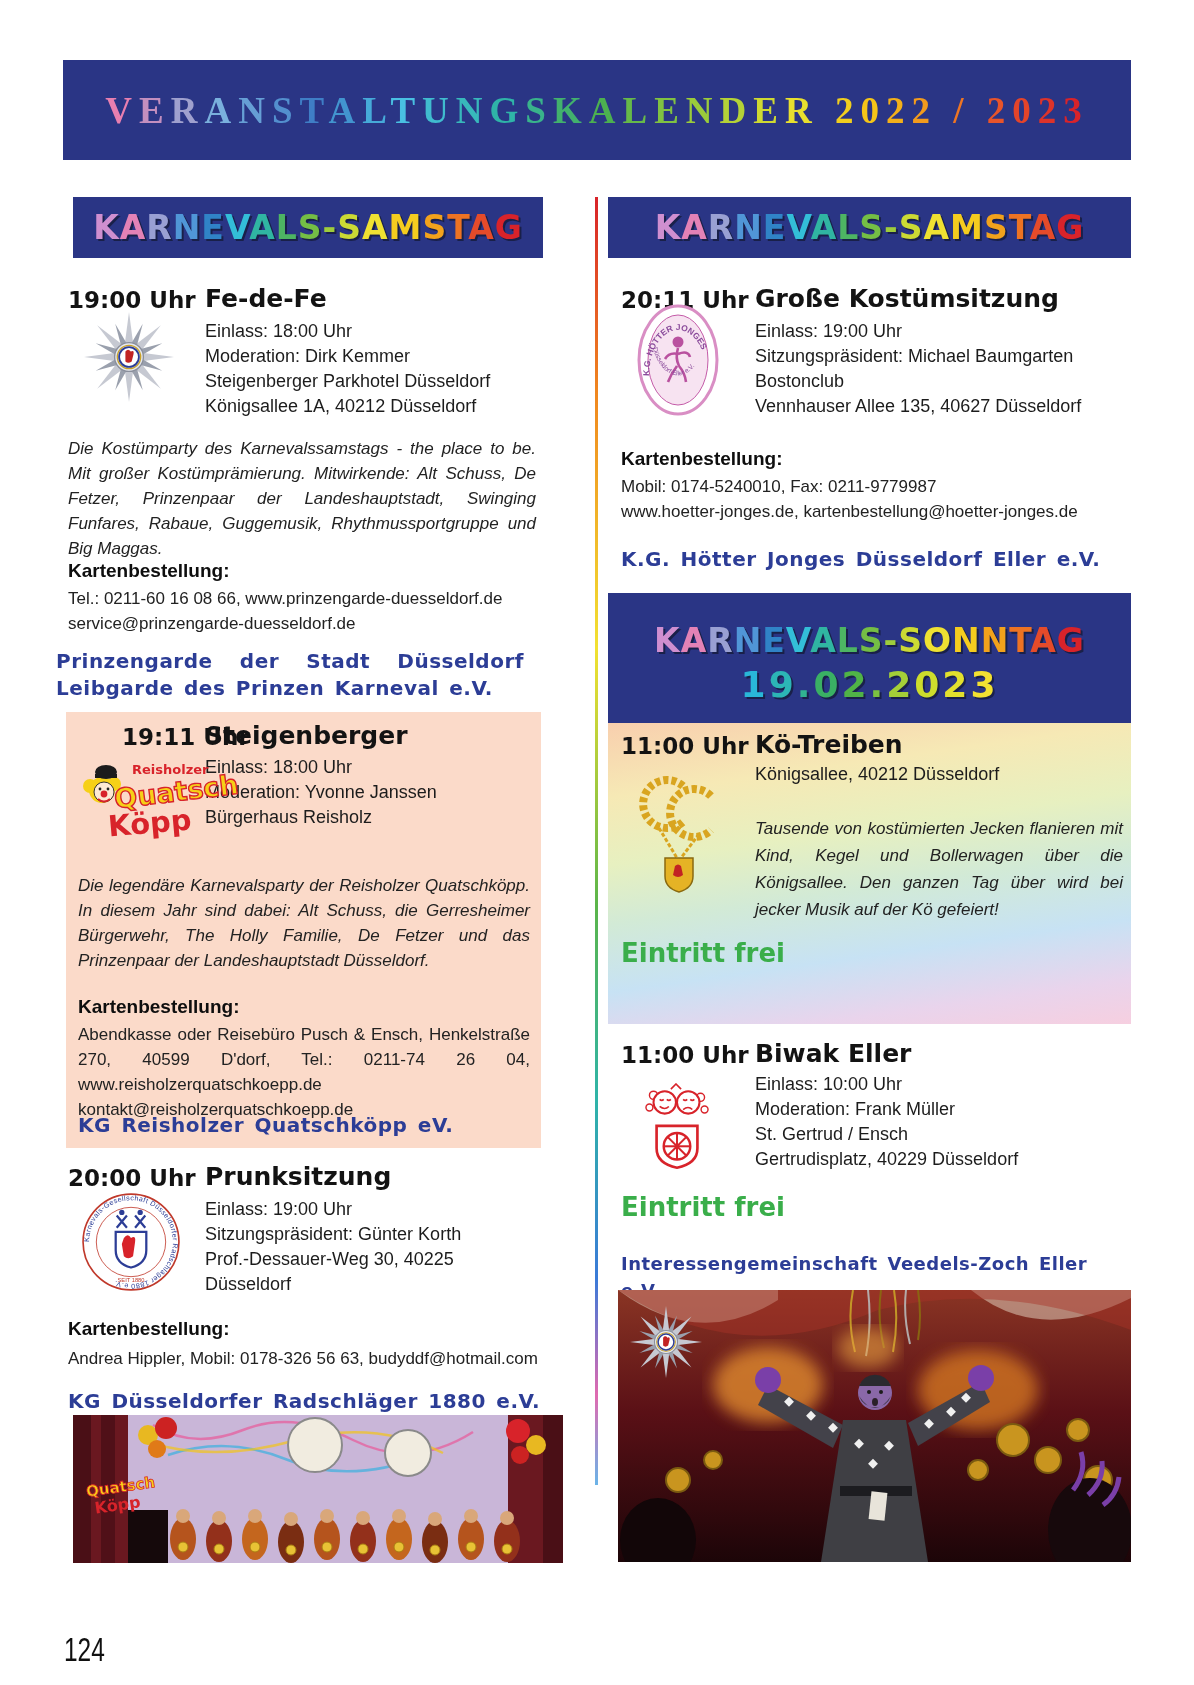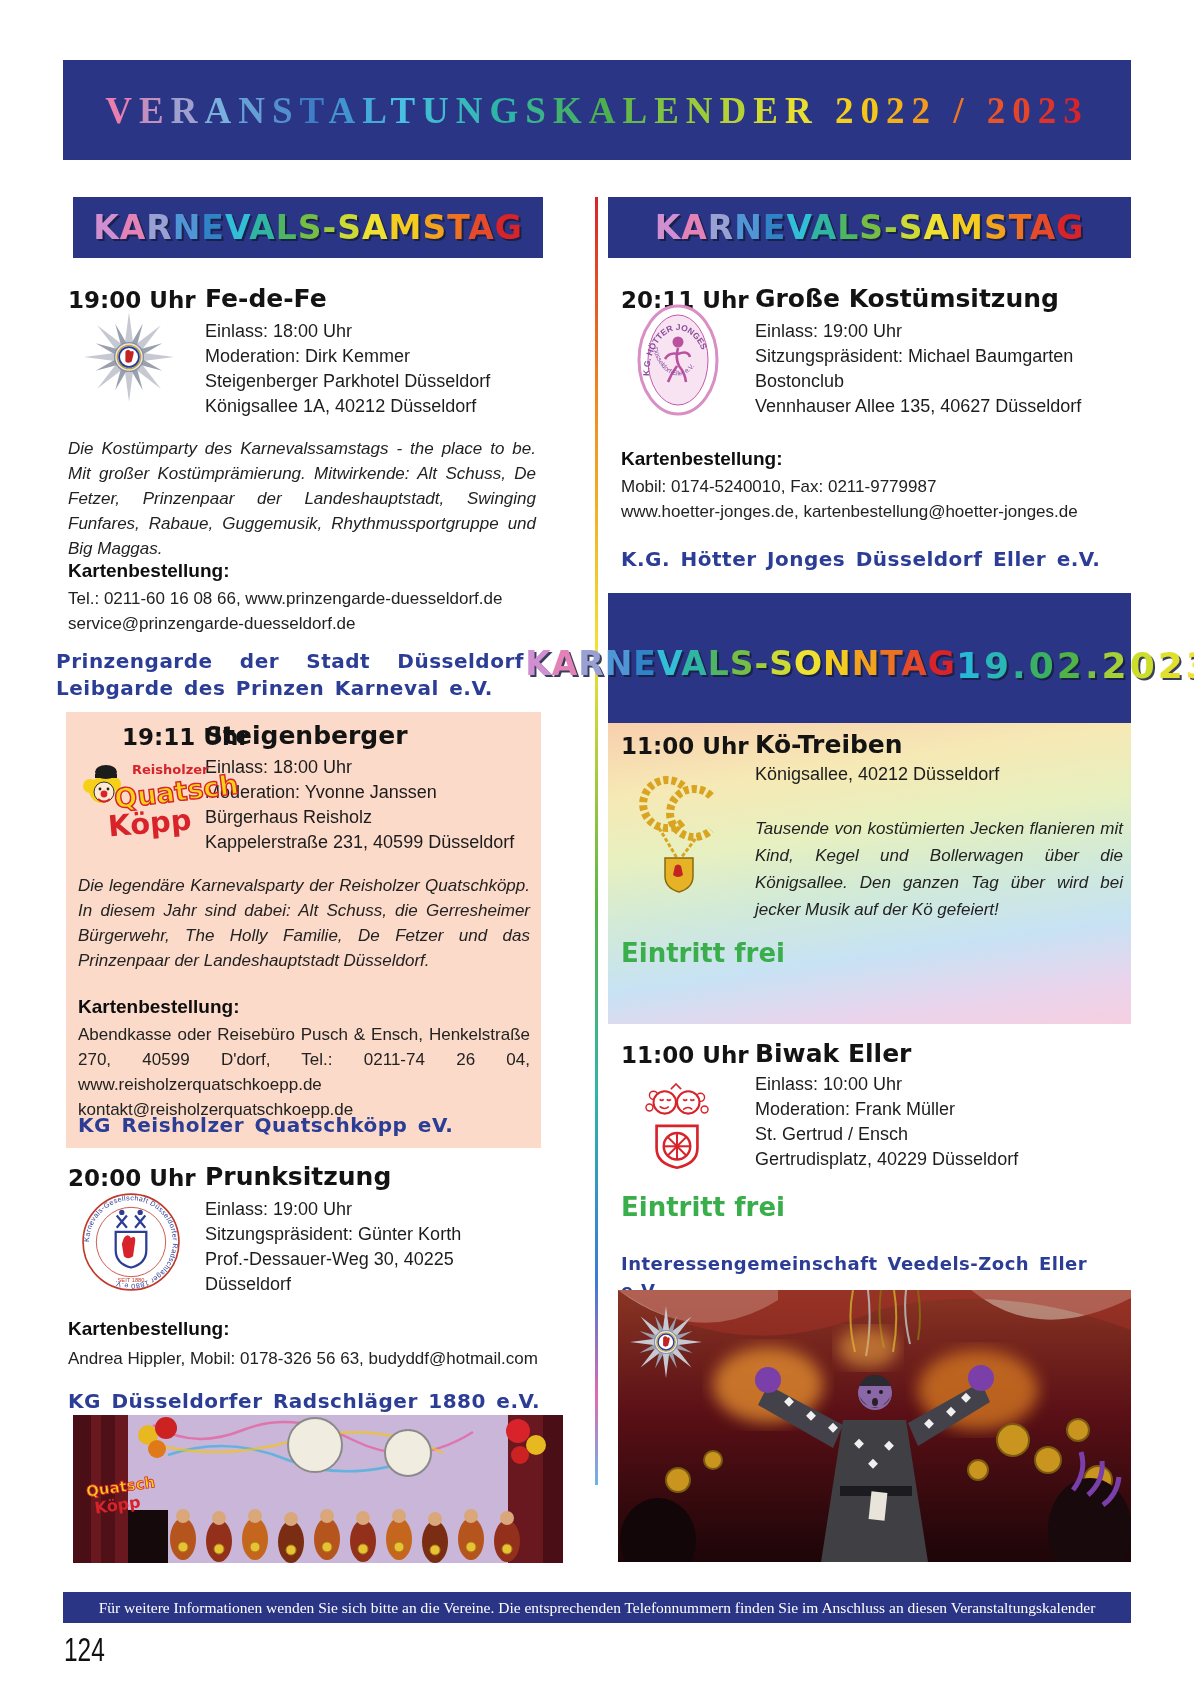--- a/index.html
+++ b/index.html
@@ -108,21 +108,20 @@
   <div class="abs org just" style="left:56px;top:648px;width:468px;">Prinzengarde der Stadt Düsseldorf Leibgarde des Prinzen Karneval e.V.</div>
 
   <div class="abs salmon" style="left:66px;top:712px;width:475px;height:436px;"></div>
 
   <div class="abs comic time" style="left:78px;top:724px;margin-left:44px;">19:11 Uhr</div>
   <div class="abs comic etitle" style="left:205px;top:721px;">Steigenberger</div>
   <div class="abs details" style="left:205px;top:755px;width:335px;">
     <span>Einlass: 18:00 Uhr</span>
     <span>Moderation: Yvonne Janssen</span>
     <span>Bürgerhaus Reisholz</span>
-    <span>Kappelerstraße 231, 40599 Düsseldorf</span>
   </div>
 
   <div class="qk" style="left:78px;top:760px;width:130px;height:92px;">
     <svg width="58" height="62" viewBox="0 0 58 62" style="position:absolute;left:0;top:0;">
       <circle cx="24" cy="30" r="13" fill="#f6d017"></circle>
       <circle cx="12" cy="26" r="7" fill="#f6d017"></circle>
       <circle cx="36" cy="24" r="7" fill="#f6d017"></circle>
       <ellipse cx="28" cy="12" rx="11" ry="7" fill="#1c1c1c"></ellipse>
       <rect x="17" y="14" width="22" height="4" fill="#1c1c1c"></rect>
       <circle cx="26" cy="32" r="10" fill="#fde9d4" stroke="#333" stroke-width="1"></circle>
@@ -285,21 +284,21 @@
   </svg>
 
   <div class="abs kbh" style="left:621px;top:448px;">Kartenbestellung:</div>
   <div class="abs kbb" style="left:621px;top:474px;width:510px;">
     <span>Mobil: 0174-5240010, Fax: 0211-9779987</span>
     <span>www.hoetter-jonges.de, kartenbestellung@hoetter-jonges.de</span>
   </div>
 
   <div class="abs org" style="left:621px;top:546px;width:510px;">K.G. Hötter Jonges Düsseldorf Eller e.V.</div>
 
-  <div class="abs navy banner" style="left:608px;top:593px;width:523px;height:140px;flex-direction:row;">
+  <div class="abs navy banner" style="left:608px;top:593px;width:523px;height:140px;flex-direction:column;">
     <span class="comic sline s1 rain"><span style="color: rgb(207, 143, 208);">K</span><span style="color: rgb(227, 130, 182);">A</span><span style="color: rgb(153, 160, 211);">R</span><span style="color: rgb(80, 150, 215);">N</span><span style="color: rgb(48, 131, 199);">E</span><span style="color: rgb(51, 190, 216);">V</span><span style="color: rgb(48, 181, 162);">A</span><span style="color: rgb(77, 181, 99);">L</span><span style="color: rgb(116, 190, 69);">S</span><span style="color: rgb(158, 204, 60);">-</span><span style="color: rgb(203, 218, 52);">S</span><span style="color: rgb(239, 225, 50);">O</span><span style="color: rgb(244, 204, 31);">N</span><span style="color: rgb(242, 162, 28);">N</span><span style="color: rgb(237, 115, 35);">T</span><span style="color: rgb(229, 75, 42);">A</span><span style="color: rgb(216, 35, 42);">G</span></span>
     <span class="comic sline s2 rain"><span style="color: rgb(41, 183, 216);">1</span><span style="color: rgb(44, 181, 182);">9</span><span style="color: rgb(49, 179, 145);">.</span><span style="color: rgb(58, 176, 100);">0</span><span style="color: rgb(80, 179, 71);">2</span><span style="color: rgb(123, 193, 65);">.</span><span style="color: rgb(164, 207, 56);">2</span><span style="color: rgb(205, 221, 44);">0</span><span style="color: rgb(226, 224, 46);">2</span><span style="color: rgb(242, 225, 50);">3</span></span>
   </div>
 
   <div class="abs rainbow-block" style="left:608px;top:723px;width:523px;height:301px;"></div>
 
   <div class="abs comic time" style="left:621px;top:733px;">11:00 Uhr</div>
   <div class="abs comic etitle" style="left:755px;top:730px;">Kö-Treiben</div>
   <div class="abs" style="left:755px;top:764px;font-size:18px;color:#1c1c1c;">Königsallee, 40212 Düsseldorf</div>
 
@@ -419,18 +418,15 @@
     <path d="M241,106 a17,17 0 0 0 32,0 q-8,12 -16,12 q-8,0 -16,-12" fill="#3a3340"></path>
     <path d="M241,96 a17,17 0 0 1 32,0 z" fill="#2a2a30"></path>
     <circle cx="251" cy="102" r="2" fill="#1c1c1c"></circle>
       <circle cx="263" cy="102" r="2" fill="#1c1c1c"></circle>
     <ellipse cx="257" cy="112" rx="3" ry="4" fill="#2a1f28"></ellipse>
     <g transform="translate(12,16) scale(0.72)">
         <use href="#pg-star"></use>
       </g>
   </svg>
 
-  <div class="abs footer-bar" style="left:63px;top:1592px;width:1068px;height:31px;">
-    <span>Für weitere Informationen wenden Sie sich bitte an die Vereine. Die entsprechenden Telefonnummern finden Sie im Anschluss an diesen Veranstaltungskalender</span>
-  </div>
   <div class="abs pagenum" style="left:64px;top:1630px;">124</div>
 
 </div>
 
 </body></html>

